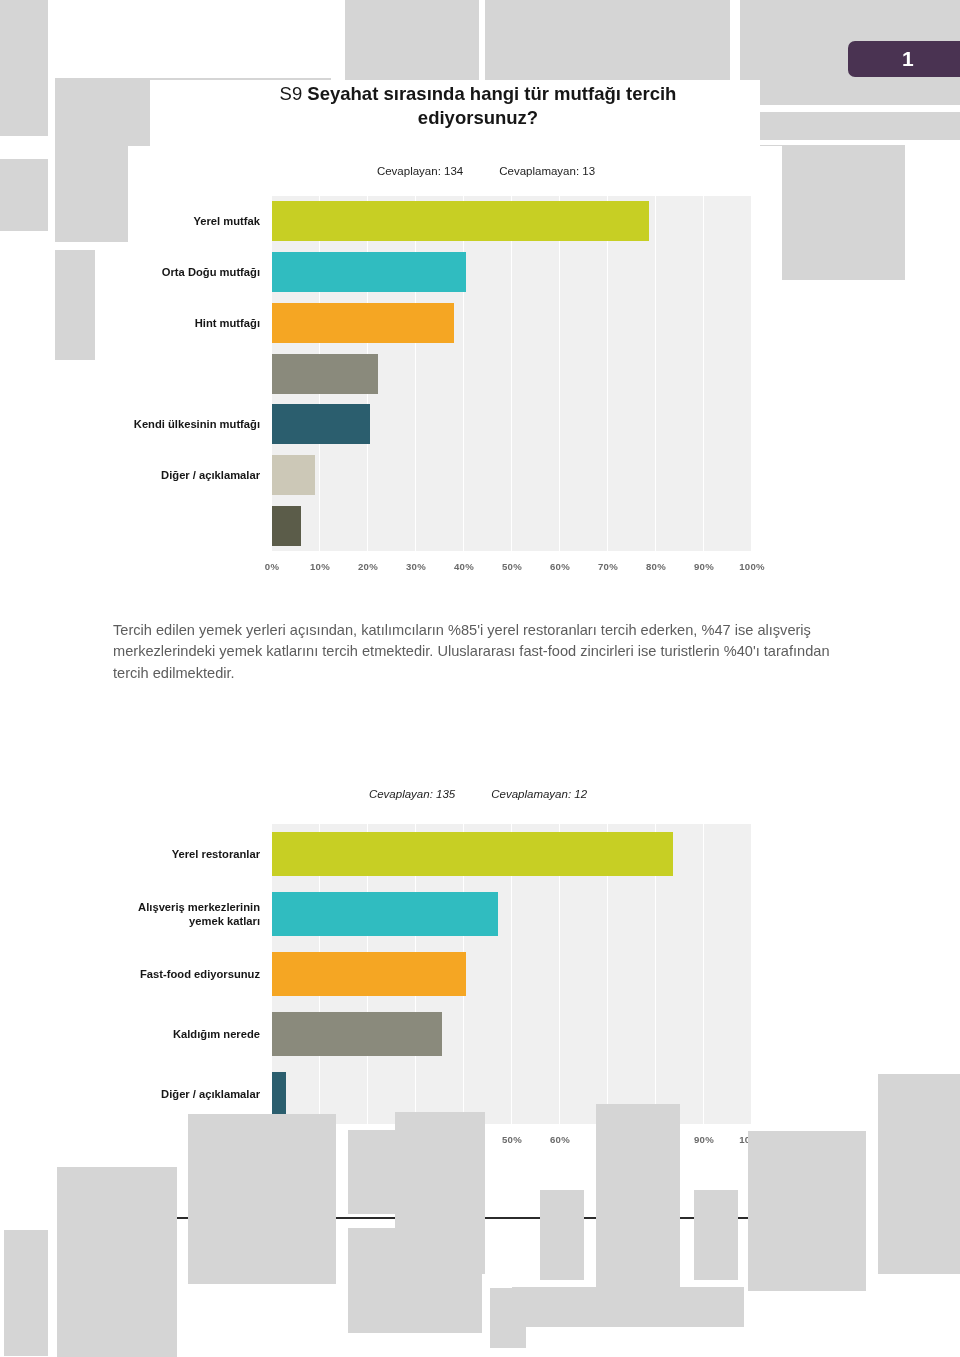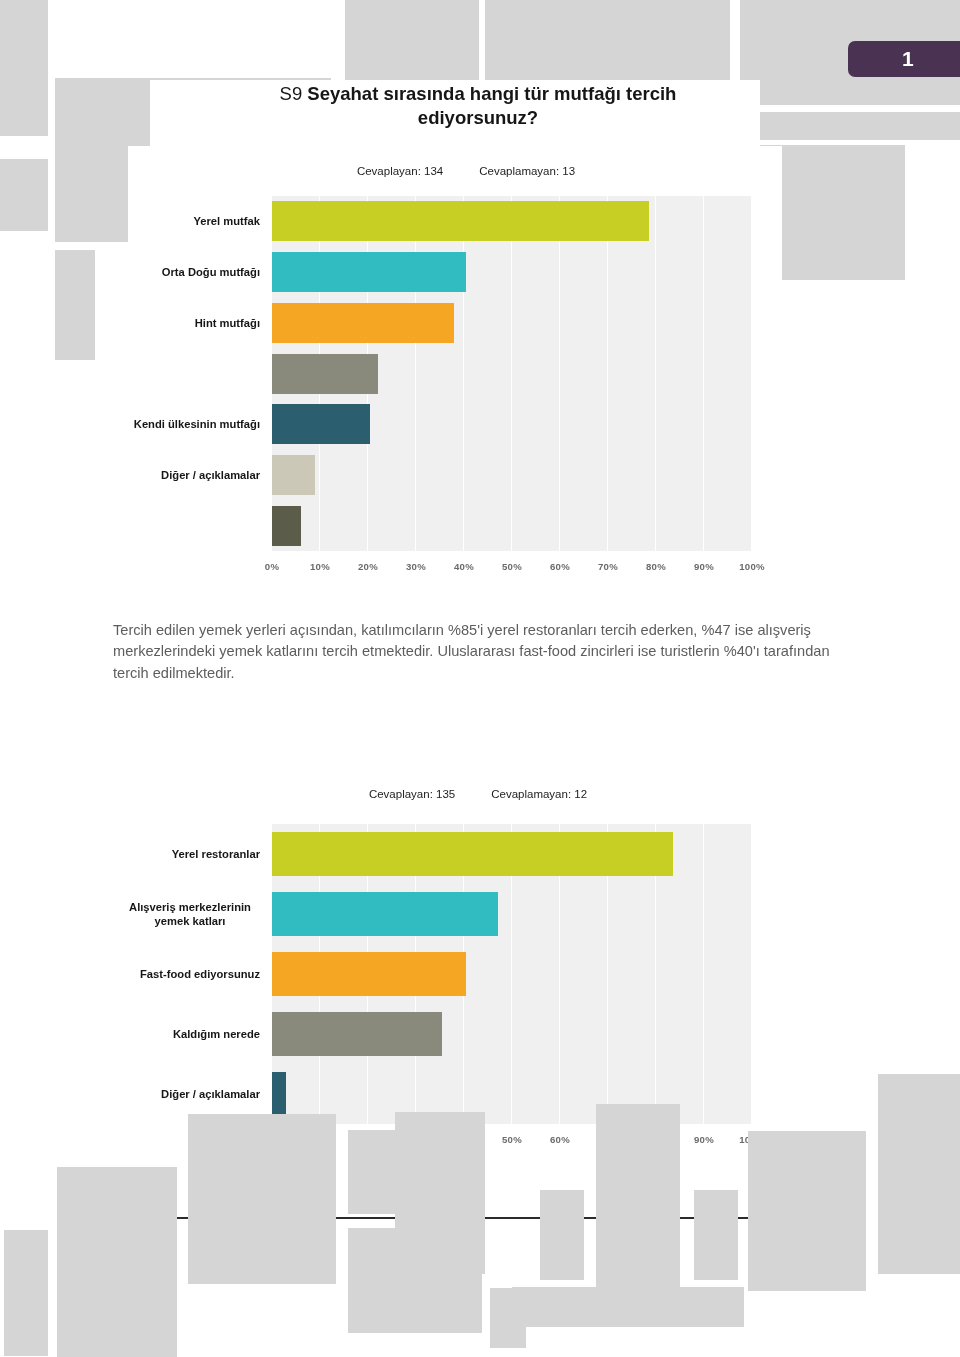--- a/index.html
+++ b/index.html
@@ -79,21 +79,21 @@
     position: absolute;
     left: 0; right: 0;
   }
   .chart .bar {
     position: absolute;
     height: 100%;
     left: 0;
   }
   .chart .catlabel {
     position: absolute;
-    text-align: center;
+    text-align: right;
     font-size: 11.2px;
     font-weight: 700;
     color: #161616;
     line-height: 1.25;
     display: flex;
     align-items: center;
     justify-content: flex-end;
   }
   .chart .xtick {
     position: absolute;
@@ -156,21 +156,21 @@
 
   <div id="page-badge">
     <span>1</span>
   </div>
 
   <div class="q-title" style="left:248px; top:82px;">
     <span class="qnum">S9</span>
     <span>Seyahat sırasında hangi tür mutfağı tercih ediyorsunuz?</span>
   </div>
 
-  <div class="q-stats" style="left:236px; top:165px;">
+  <div class="q-stats" style="left:256px; top:165px;">
     <span class="s1">Cevaplayan: 134</span><span>Cevaplamayan: 13</span>
   </div>
 
   <div class="chart" id="chart-s9" style="left:0px; top:196px; width:960px; height:390px;">
       <div class="plot" style="left: 272px; top: 0px; width: 480px; height: 355px;">
         <div class="gridline" style="left: 47px;"></div>
         <div class="gridline" style="left: 95px;"></div>
         <div class="gridline" style="left: 143px;"></div>
         <div class="gridline" style="left: 191px;"></div>
         <div class="gridline" style="left: 239px;"></div>
@@ -215,21 +215,21 @@
       <div class="xtick" style="left: 540px; top: 365px; width: 40px;">60%</div>
       <div class="xtick" style="left: 588px; top: 365px; width: 40px;">70%</div>
       <div class="xtick" style="left: 636px; top: 365px; width: 40px;">80%</div>
       <div class="xtick" style="left: 684px; top: 365px; width: 40px;">90%</div>
       <div class="xtick" style="left: 732px; top: 365px; width: 40px;">100%</div>
     </div>
 
   <div id="body-text">Tercih edilen yemek yerleri açısından, katılımcıların %85'i yerel restoranları tercih ederken, %47 ise alışveriş merkezlerindeki yemek katlarını tercih etmektedir. Uluslararası fast-food zincirleri ise turistlerin %40'ı tarafından tercih edilmektedir.</div>
 
 
-  <div class="q-stats" style="left:248px; top:788px;">
+  <div class="q-stats" style="left:248px; top:788px;font-style:italic;">
     <span class="s1">Cevaplayan: 135</span><span>Cevaplamayan: 12</span>
   </div>
 
   <div class="chart" id="chart-s10" style="left:0px; top:824px; width:960px; height:345px;">
       <div class="plot" style="left: 272px; top: 0px; width: 480px; height: 300px;">
         <div class="gridline" style="left: 47px;"></div>
         <div class="gridline" style="left: 95px;"></div>
         <div class="gridline" style="left: 143px;"></div>
         <div class="gridline" style="left: 191px;"></div>
         <div class="gridline" style="left: 239px;"></div>

